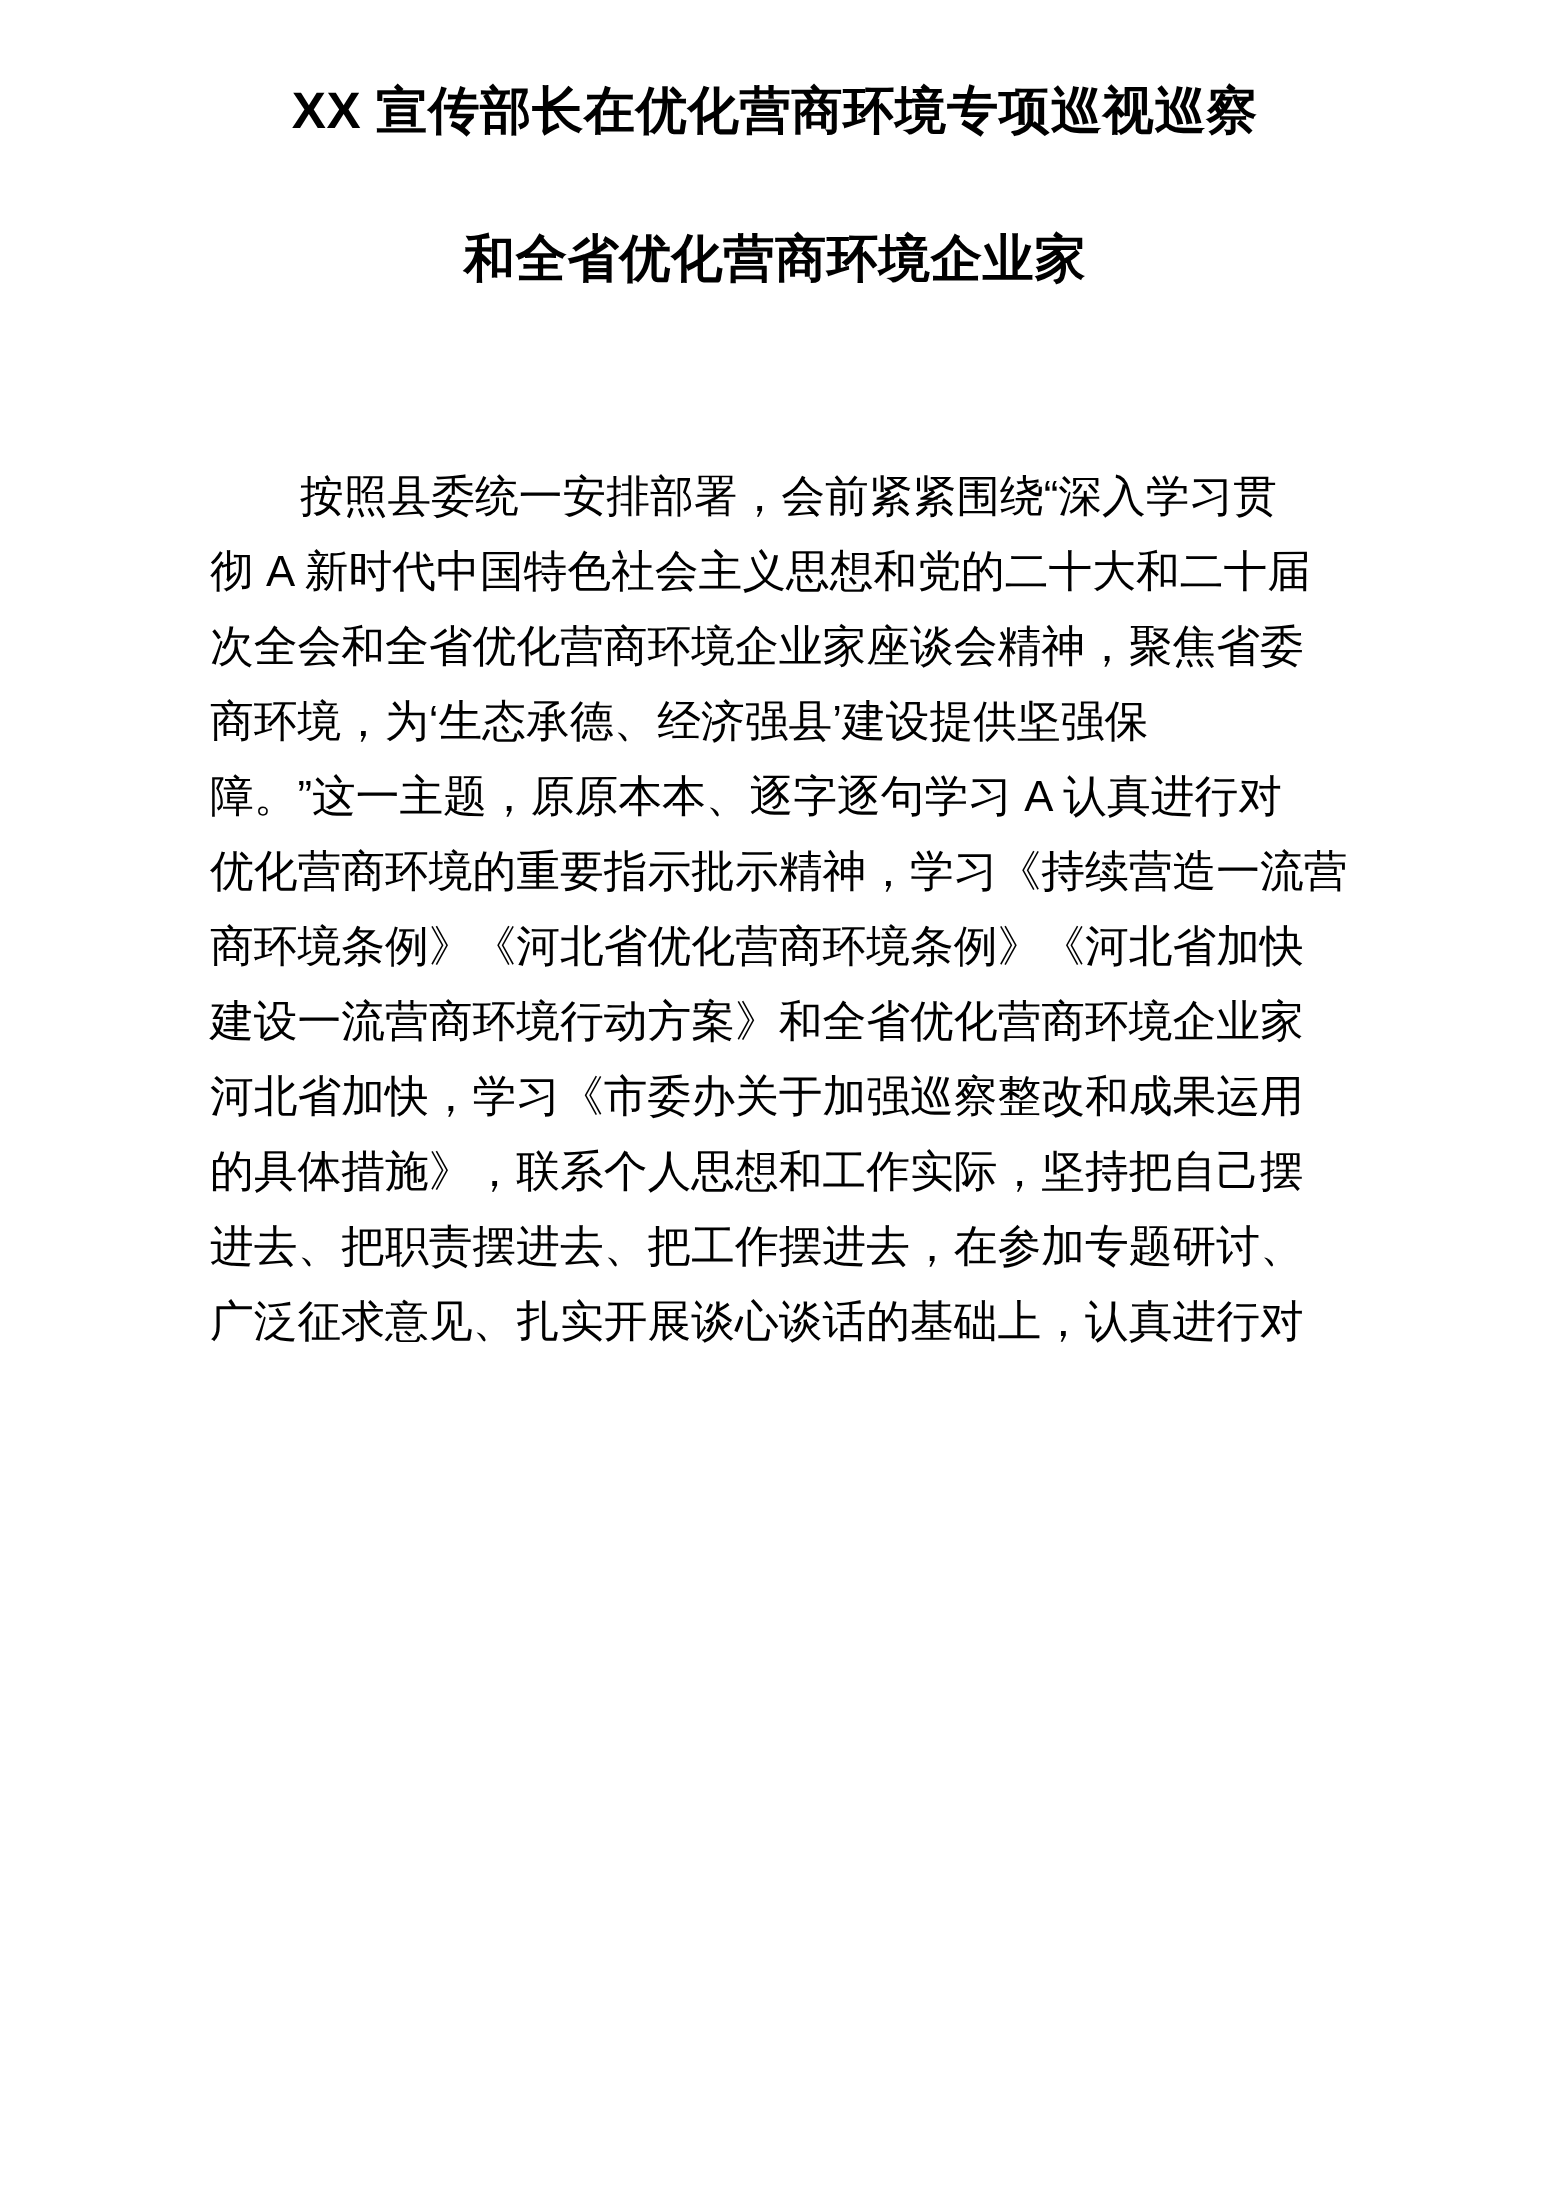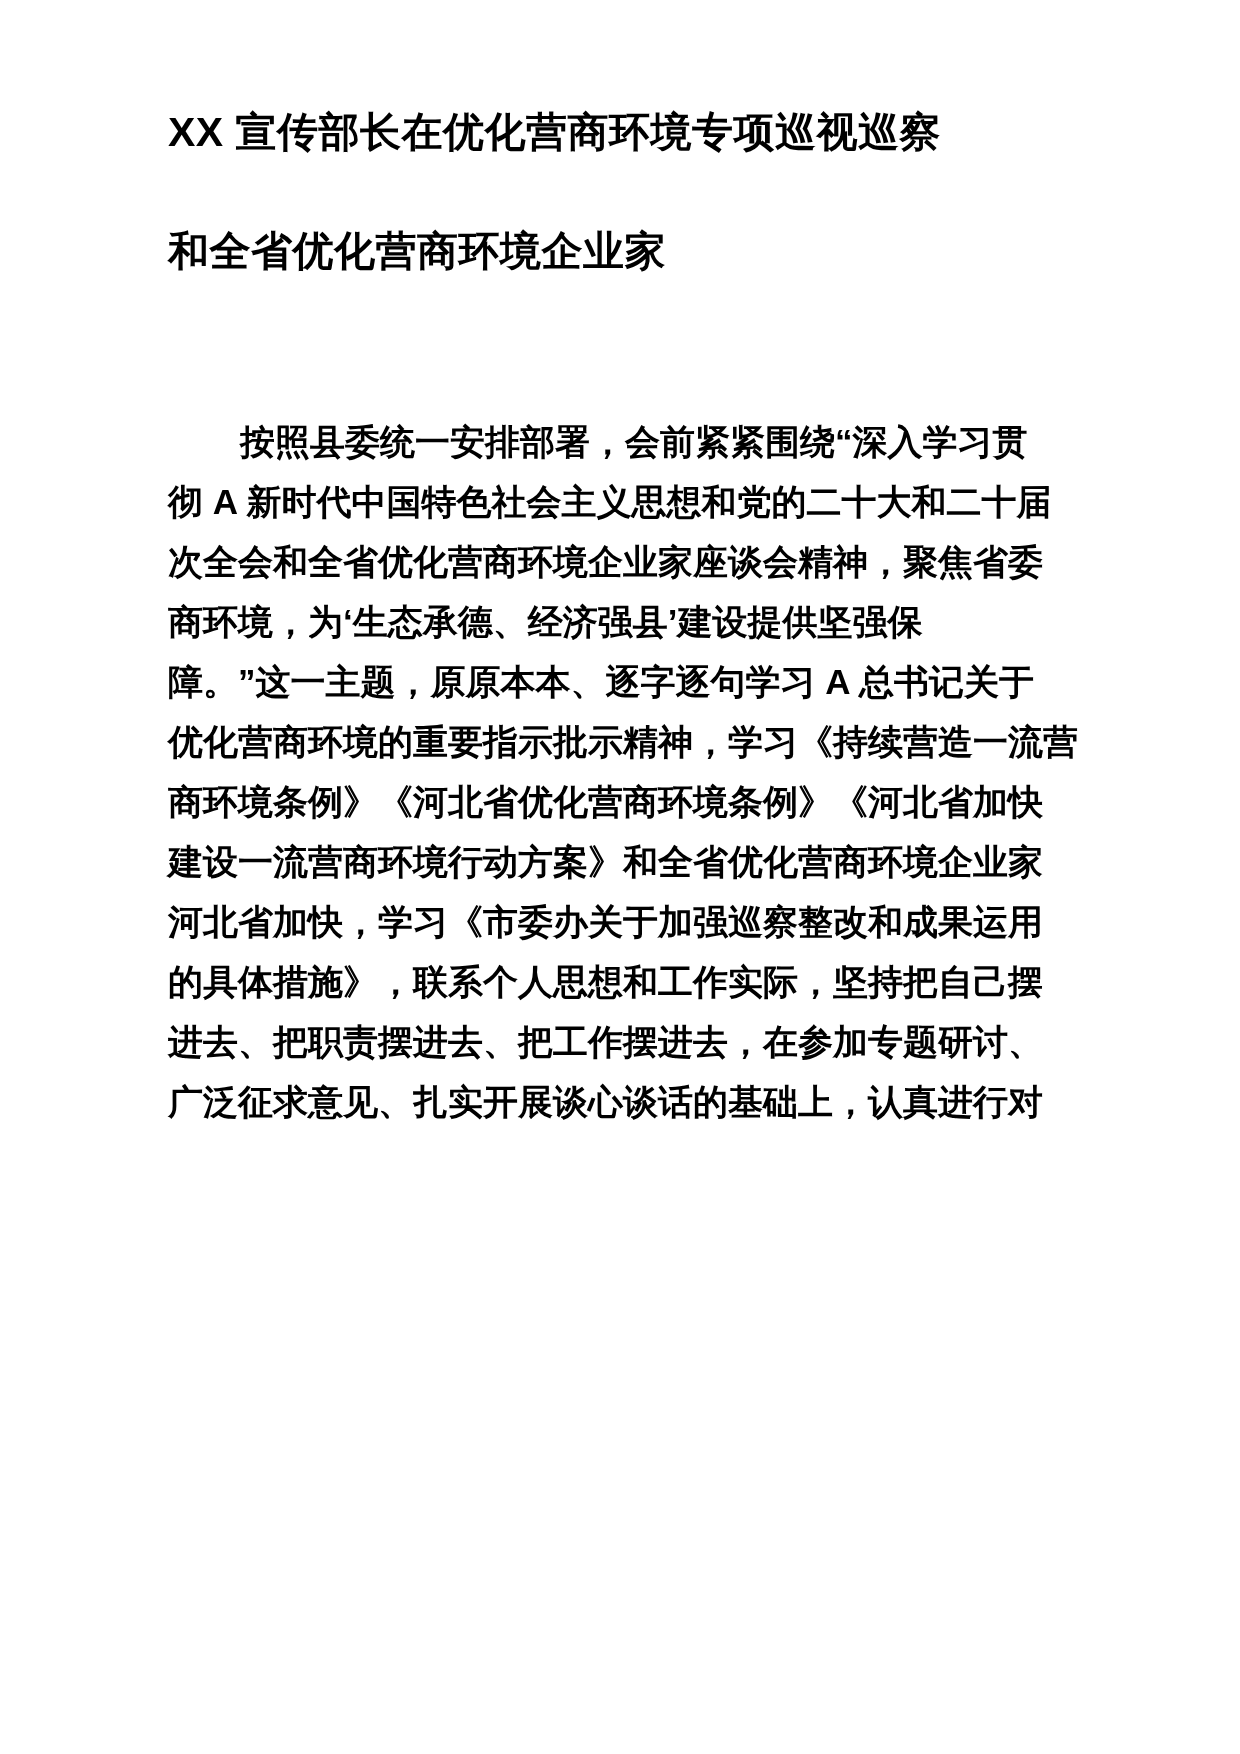--- a/index.html
+++ b/index.html
@@ -24,40 +24,39 @@
   .content {
     position: absolute;
     left: 168px;
     top: 0;
     width: 904px;
   }
 
   
   .doc-title {
     margin: 0;
-    padding-top: 112px;
-    text-align: left;
+    padding-top: 68px;
+    text-align: center;
     font-weight: 700;
     font-size: 41px;
     line-height: 1.0;
     letter-spacing: 0.5px;
     color: #000000;
   }
   .title-line {
     display: block;
     white-space: nowrap;
   }
   .title-line + .title-line {
     margin-top: 78px;
   }
 
   
   .body-block {
     margin-top: 140px;
-    font-weight: bold;
   }
   .para {
     margin: 0;
     font-size: 35px;
     line-height: 60px;
     color: #000000;
     text-align: justify;
     text-justify: inter-character;
   }
   .para-line {
@@ -80,21 +79,21 @@
       <span class="title-line">XX 宣传部长在优化营商环境专项巡视巡察</span>
       <span class="title-line">和全省优化营商环境企业家</span>
     </h1>
 
     <div class="body-block">
       <p class="para">
         <span class="para-line indent">按照县委统一安排部署，会前紧紧围绕“深入学习贯</span>
         <span class="para-line">彻 A 新时代中国特色社会主义思想和党的二十大和二十届</span>
         <span class="para-line">次全会和全省优化营商环境企业家座谈会精神，聚焦省委</span>
         <span class="para-line">商环境，为‘生态承德、经济强县’建设提供坚强保</span>
-        <span class="para-line">障。”这一主题，原原本本、逐字逐句学习 A 总书记关于</span>
+        <span class="para-line">障。”这一主题，原原本本、逐字逐句学习 A 认真进行对</span>
         <span class="para-line">优化营商环境的重要指示批示精神，学习《持续营造一流营</span>
         <span class="para-line">商环境条例》《河北省优化营商环境条例》《河北省加快</span>
         <span class="para-line">建设一流营商环境行动方案》和全省优化营商环境企业家</span>
         <span class="para-line">河北省加快，学习《市委办关于加强巡察整改和成果运用</span>
         <span class="para-line">的具体措施》，联系个人思想和工作实际，坚持把自己摆</span>
         <span class="para-line">进去、把职责摆进去、把工作摆进去，在参加专题研讨、</span>
         <span class="para-line">广泛征求意见、扎实开展谈心谈话的基础上，认真进行对</span>
       </p>
     </div>
 

